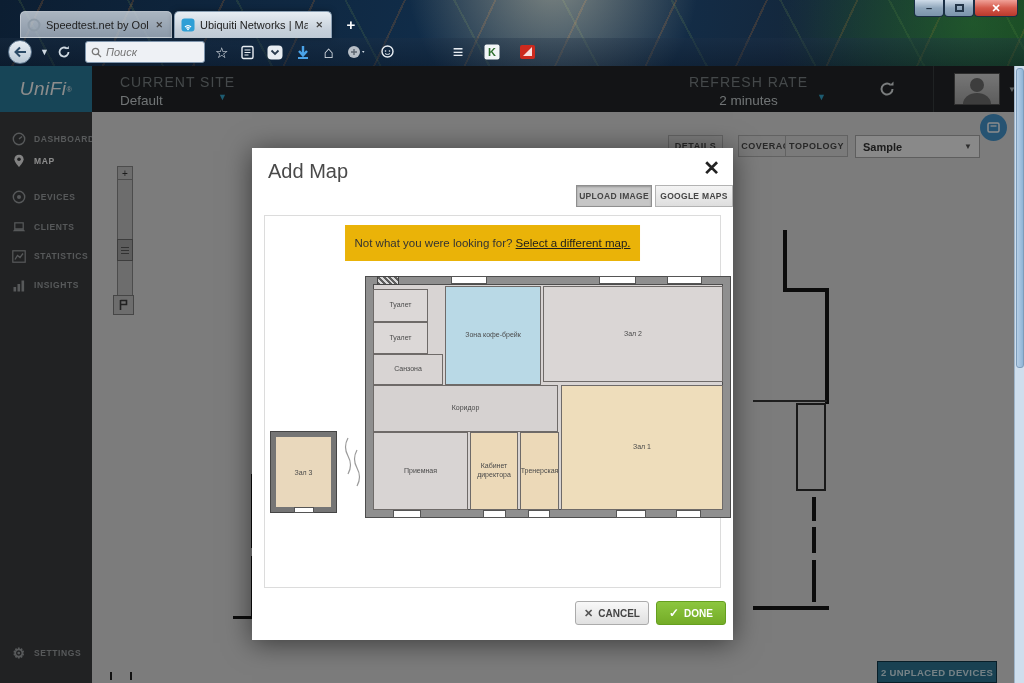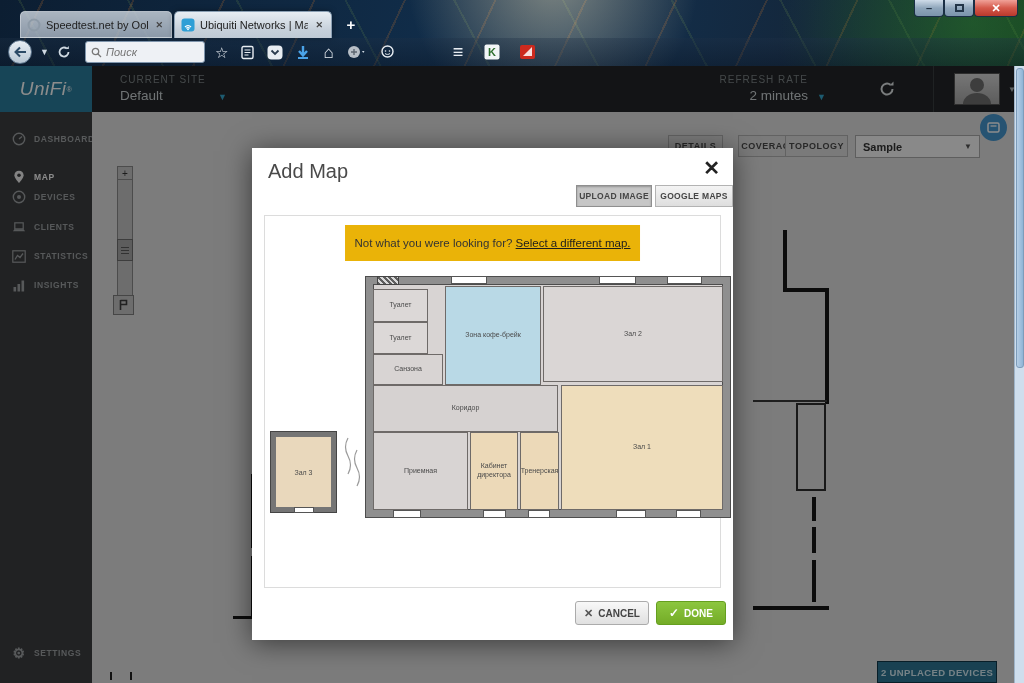--- a/index.html
+++ b/index.html
@@ -48,21 +48,21 @@
     display:flex; align-items:center; padding:0 5px; gap:4px; }
   .searchbox input { border:none; outline:none; background:transparent; width:90px; font-size:11px; font-style:italic; color:#555;
     font-family:"Liberation Sans", sans-serif; }
   .toolicons { display:flex; align-items:center; margin-left:10px; gap:13px; }
   .tool { color:#e8edf2; font-size:15px; line-height:1; }
 
   
   #appheader { position:absolute; left:0; top:66px; width:1024px; height:46px; background:#232628; z-index:1; }
   #logo { position:absolute; left:0; top:0; width:92px; height:46px; background:#2a7e9e;
     color:#fff; display:flex; align-items:center; justify-content:center; font-size:19px; font-style:italic; letter-spacing:.5px; }
-  .hdr-label { font-size:10px; color:#7d8487; letter-spacing:1px; }
+  .hdr-label { font-size:14px; color:#7d8487; letter-spacing:1px; }
   .hdr-value { font-size:13.5px; color:#ccd2d5; }
   .teal { color:#35a7cc; }
   .hdr-ddarrow { font-size:9px; }
   #avatarbox { position:absolute; right:24px; top:7px; width:46px; height:32px;
     background:linear-gradient(#d8d8d8,#a8a8a8); border:1px solid #555; }
   .hdr-sep { position:absolute; right:90px; top:0; width:1px; height:46px; background:#3a3e40; }
 
   
   #sidebar { position:absolute; left:0; top:112px; width:92px; height:571px; background:#3d3f41; z-index:1; }
   .side-item { position:absolute; left:0; width:92px; height:26px; display:flex; align-items:center; gap:8px; padding-left:12px;
@@ -225,21 +225,21 @@
   <div id="appheader">
     <div id="logo">
         <span>UniFi</span>
         <span style="font-size:7px; vertical-align:super;">®</span>
       </div>
     <div style="position:absolute; left:120px; top:8px;">
       <div class="hdr-label">CURRENT SITE</div>
       <div class="hdr-value" style="margin-top:3px;">Default</div>
     </div>
     <span class="teal hdr-ddarrow" style="position:absolute; left:218px; top:26px;">▼</span>
-    <div style="position:absolute; right:216px; top:8px; text-align:right;">
+    <div style="position:absolute; right:216px; top:8px; text-align:center;">
       <div class="hdr-label">REFRESH RATE</div>
       <div class="hdr-value" style="margin-top:3px;">2 minutes</div>
     </div>
     <span class="teal hdr-ddarrow" style="position:absolute; right:198px; top:26px;">▼</span>
     <svg width="18" height="18" viewBox="0 0 18 18" style="position:absolute; right:128px; top:14px;">
         <path d="M14.5 9 a5.5 5.5 0 1 1 -2-4.2" stroke="#dfe3e5" stroke-width="2" fill="none"></path>
         <path d="M15.5 1.5 v4 h-4 z" fill="#dfe3e5"></path>
       </svg>
     <div class="hdr-sep"></div>
     <div id="avatarbox">
@@ -252,21 +252,21 @@
   </div>
 
   <div id="sidebar">
     <div class="side-item" style="top:14px;">
       <svg width="14" height="14" viewBox="0 0 14 14">
           <circle cx="7" cy="7" r="5.7" stroke="#9ea2a4" stroke-width="1.4" fill="none"></circle>
           <path d="M7 7 L10 4.5" stroke="#9ea2a4" stroke-width="1.4"></path>
         </svg>
       <span>DASHBOARD</span>
     </div>
-    <div class="side-item active" style="top:52px;">
+    <div class="side-item active" style="top:36px;">
       <svg width="14" height="14" viewBox="0 0 14 14">
           <path d="M7 0.8 C4.2 0.8 2.4 2.8 2.4 5.2 C2.4 8.2 7 13 7 13 C7 13 11.6 8.2 11.6 5.2 C11.6 2.8 9.8 0.8 7 0.8 Z" fill="#efefef"></path>
           <circle cx="7" cy="5.2" r="1.8" fill="#3d3f41"></circle>
         </svg>
       <span>MAP</span>
     </div>
     <div class="side-item" style="top:72px;">
       <svg width="14" height="14" viewBox="0 0 14 14">
           <circle cx="7" cy="7" r="5.7" stroke="#9ea2a4" stroke-width="1.4" fill="none"></circle>
           <circle cx="7" cy="7" r="2" fill="#9ea2a4"></circle>

